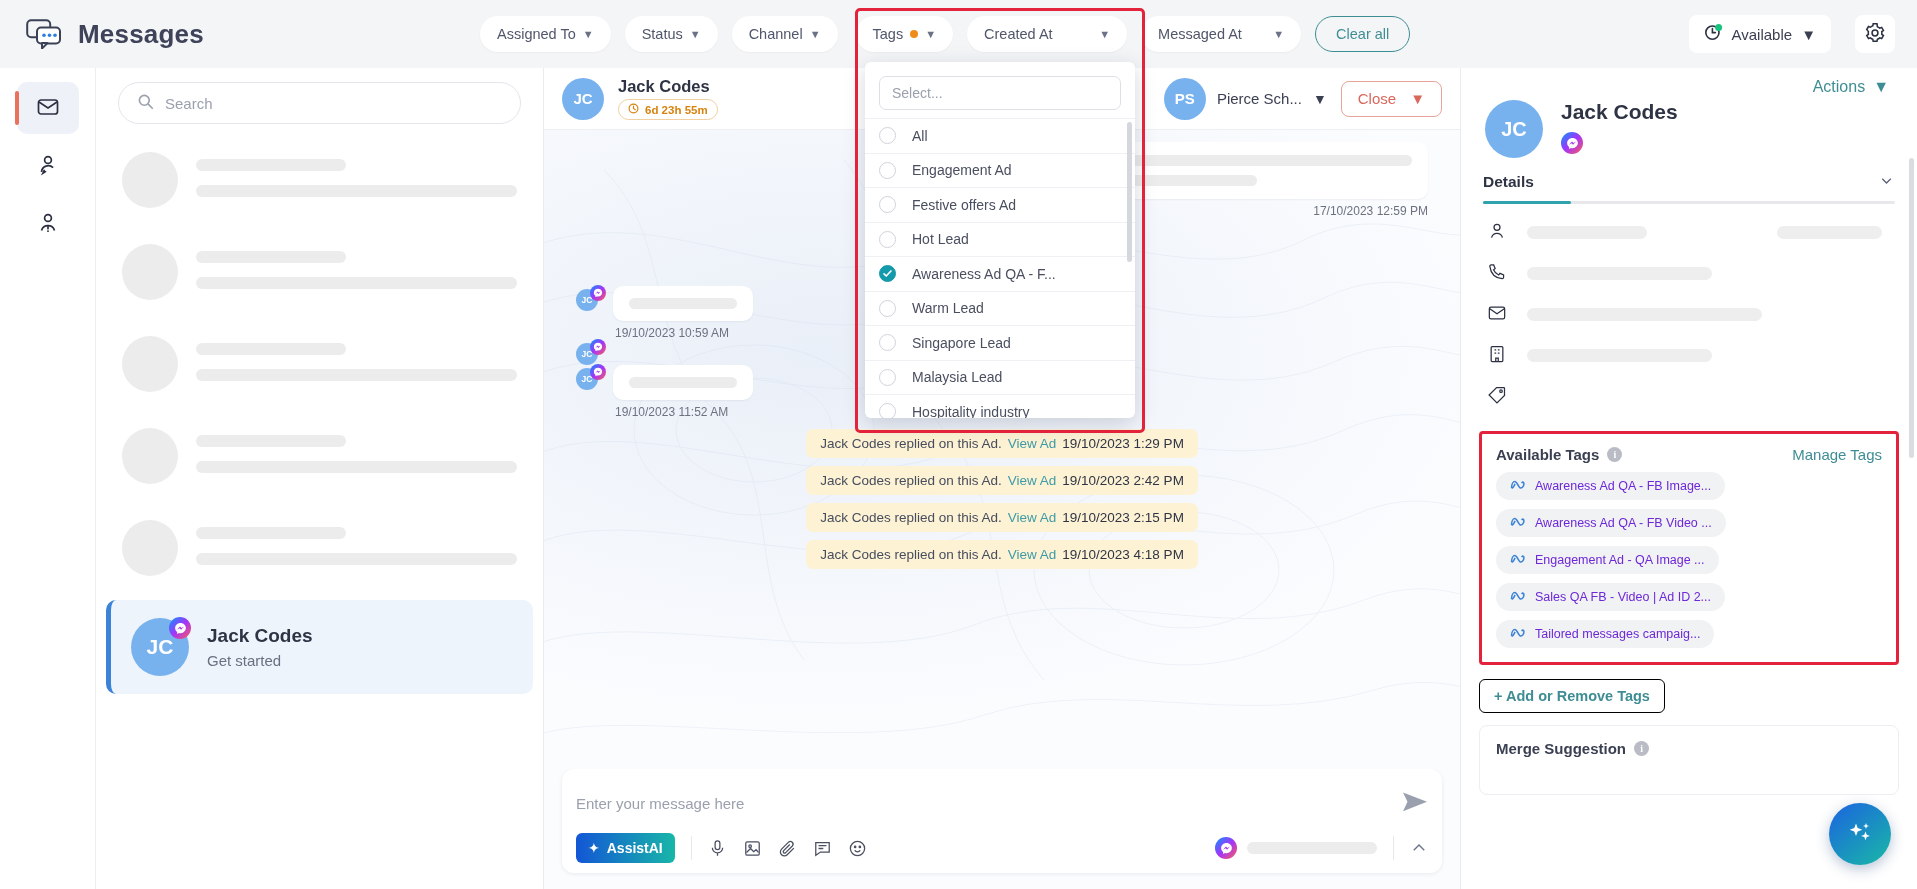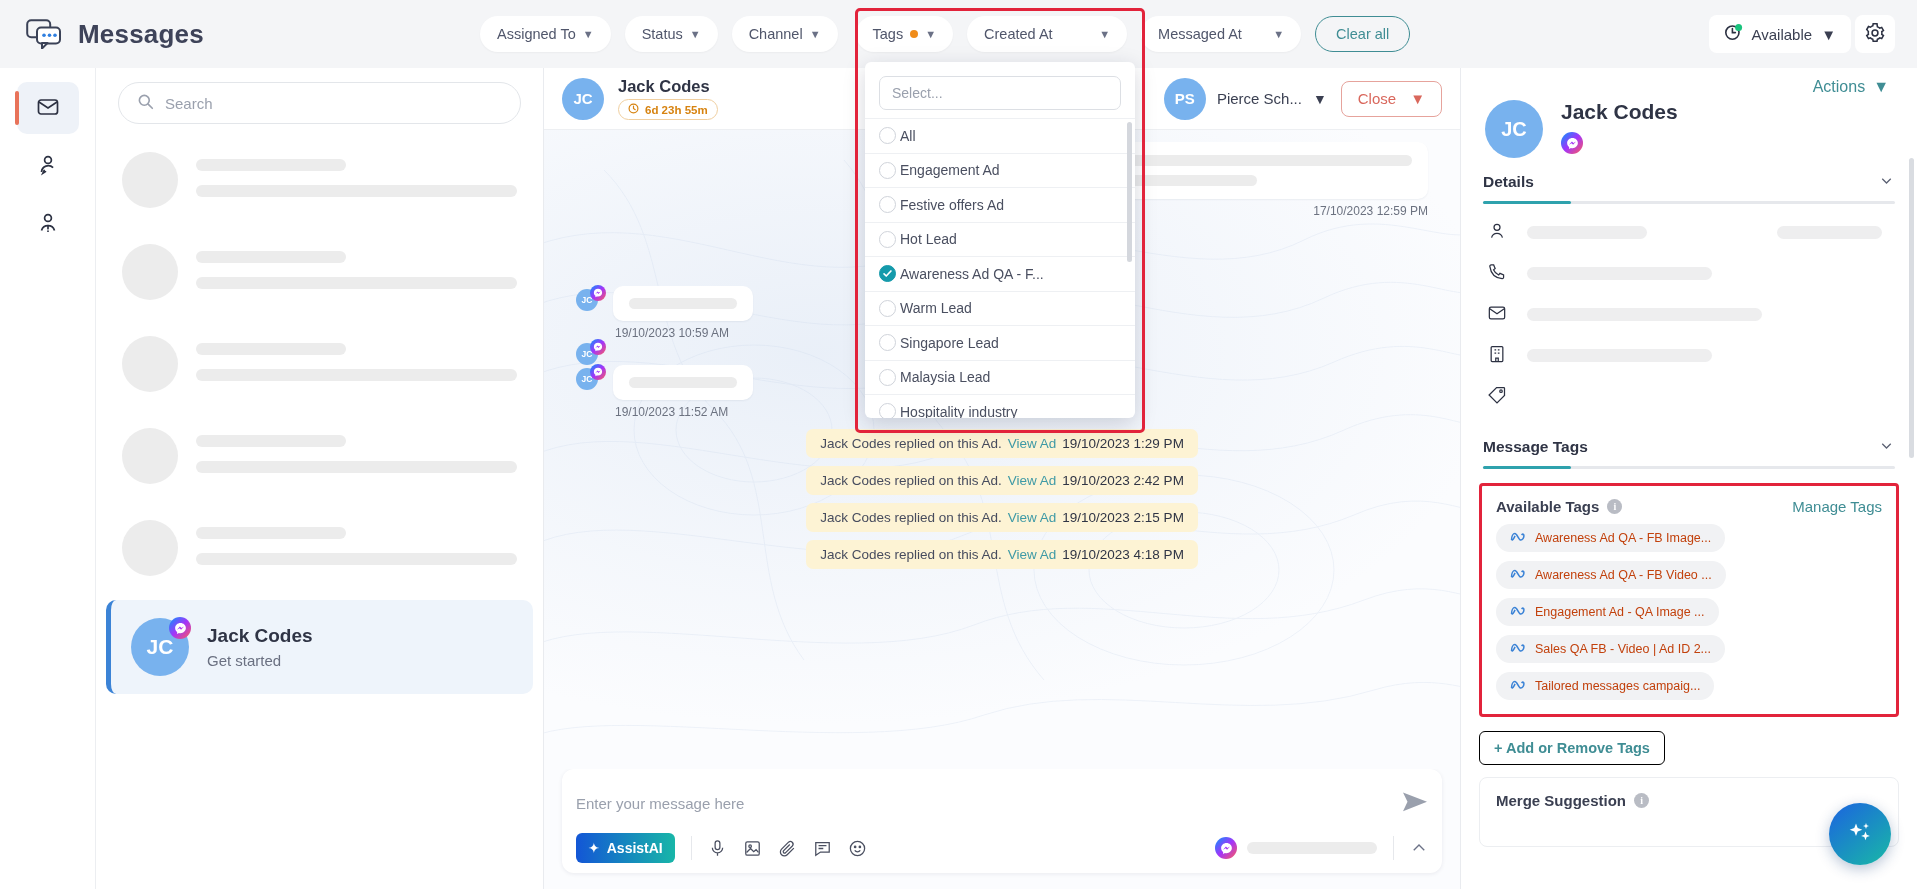--- a/index.html
+++ b/index.html
@@ -22,21 +22,21 @@
   .fchip { height:36px; border-radius:20px; background:#fff; display:flex; align-items:center;
            gap:7px; padding:0 17px; font-size:14.5px; color:#50566b; white-space:nowrap;
            box-shadow:0 1px 2px rgba(0,0,0,.04); cursor:pointer; }
   .fchip.wide { min-width:150px; justify-content:space-between; }
   .fchip .cv { font-size:11px; color:#6b7186; }
   .dot-orange { width:8px; height:8px; border-radius:50%; background:#f08c1a; display:inline-block;}
   .clearall { height:36px; border-radius:20px; background:transparent; border:1px solid #3f8d94;
               color:#3f8d94; display:flex; align-items:center; padding:0 20px; font-size:14.5px;
               cursor:pointer; }
 
-  .topright { display:flex; align-items:center; gap:4px; padding-right:22px; }
+  .topright { display:flex; align-items:center; gap:24px; padding-right:22px; }
   .avail { height:38px; border-radius:8px; background:#fff; display:flex; align-items:center;
            gap:9px; padding:0 15px; font-size:15px; color:#3a3f51; cursor:pointer;}
   .gear-btn { width:40px; height:38px; border-radius:8px; background:#fff; display:flex;
               align-items:center; justify-content:center; cursor:pointer;}
 
   
   .rail { position:absolute; left:0; top:68px; width:96px; height:821px; background:#fff;
           padding-top:14px; display:flex; flex-direction:column; align-items:center; gap:6px;
           border-right:1px solid #eceef1;}
   .rail-item { width:62px; height:52px; border-radius:10px; display:flex; align-items:center;
@@ -157,21 +157,21 @@
   .tags-box { margin:14px 18px 0 18px; border:3px solid #e2233b; border-radius:4px;
               padding:12px 14px 14px 14px; position:relative;}
   .tags-hdr { display:flex; align-items:center; justify-content:space-between; }
   .tags-lbl { display:flex; align-items:center; gap:8px; font-size:15px; font-weight:600;
               color:#3a3f51;}
   .info-i { width:15px; height:15px; border-radius:50%; background:#b9bcc4; color:#fff;
             font-size:10px; font-weight:700; display:flex; align-items:center;
             justify-content:center; font-family:"Liberation Serif", serif;}
   .manage { color:#3f8d94; font-size:15px; cursor:pointer; }
   .tag-pill { margin-top:9px; background:#f1f2f4; border-radius:16px; height:28px; display:flex;
-              align-items:center; gap:8px; padding:0 14px; font-size:12.5px; color:#c2410c;
+              align-items:center; gap:8px; padding:0 14px; font-size:12.5px; color:#6d28d9;
               width:max-content; max-width:100%; cursor:pointer;}
   .addremove { margin:14px 18px 0 18px; border:1px solid #000000; border-radius:6px; height:34px;
                display:inline-flex; align-items:center; padding:0 14px; color:#3f8d94;
                font-size:14.5px; font-weight:600; cursor:pointer; }
   .merge-card { margin:12px 18px 0 18px; border:1px solid #eceef1; border-radius:8px;
                 padding:14px 16px; height:70px;}
   .merge-t { display:flex; align-items:center; gap:8px; font-size:15px; font-weight:600;
              color:#3a3f51;}
 
   .fab { position:absolute; right:26px; bottom:24px; width:62px; height:62px; border-radius:50%;
@@ -183,21 +183,21 @@
   
   .tagpop-border { position:absolute; left:855px; top:8px; width:290px; height:425px;
                    border:3px solid #e2233b; border-radius:5px; pointer-events:none; }
   .tagpop { position:absolute; left:865px; top:62px; width:270px; background:#fff;
             border-radius:6px; box-shadow:0 6px 22px rgba(20,30,60,.18); padding:10px 0 0 0;
             overflow:hidden; }
   .tp-search { margin:4px 14px 8px 14px; height:34px; border:1px solid #dcdfe4; border-radius:7px;
                display:flex; align-items:center; padding:0 12px; color:#9aa0ad; font-size:14px;
                cursor:text;}
   .tp-list { max-height:300px; overflow:hidden; position:relative;}
-  .tp-item { display:flex; align-items:center; gap:4px; padding:0 14px; height:34.5px;
+  .tp-item { display:flex; align-items:center; gap:16px; padding:0 14px; height:34.5px;
              border-top:1px solid #eef0f3; font-size:14px; color:#4a4f60; cursor:pointer;}
   .radio { width:17px; height:17px; border-radius:50%; border:1.6px solid #cfd3da; flex:none;}
   .radio.on { border-color:#159aab; background:#159aab; display:flex; align-items:center;
               justify-content:center;}
   .tp-scroll { position:absolute; right:3px; top:4px; width:5px; height:140px; border-radius:3px;
                background:#d4d7dd;}
 </style>
 </head>
 <body>
 
@@ -644,31 +644,20 @@
       <div class="field">
         <span>
           <svg width="20" height="20" viewBox="0 0 24 24" fill="none" stroke="#2c3142" stroke-width="1.5">
             <path d="M11.5 3H20a1 1 0 0 1 1 1v8.5L12 21.5 2.5 12z"></path>
               <circle cx="16.8" cy="7.4" r="1.5"></circle>
           </svg>
         </span>
       </div>
     </div>
 
-    <div class="sect" style="margin-top:20px;">
-      <div class="sect-head">
-        <span class="sect-title">Message Tags</span>
-        <span>
-          <svg width="17" height="17" viewBox="0 0 24 24" fill="none" stroke="#5b6173" stroke-width="1.8">
-              <path d="M6 9.5l6 6 6-6"></path>
-            </svg>
-        </span>
-      </div>
-      <div class="sect-rule"></div>
-    </div>
 
     <div class="tags-box">
       <div class="tags-hdr">
         <span class="tags-lbl">
           <span>Available Tags</span>
           <span class="info-i">i</span>
         </span>
         <span class="manage">Manage Tags</span>
       </div>
 

